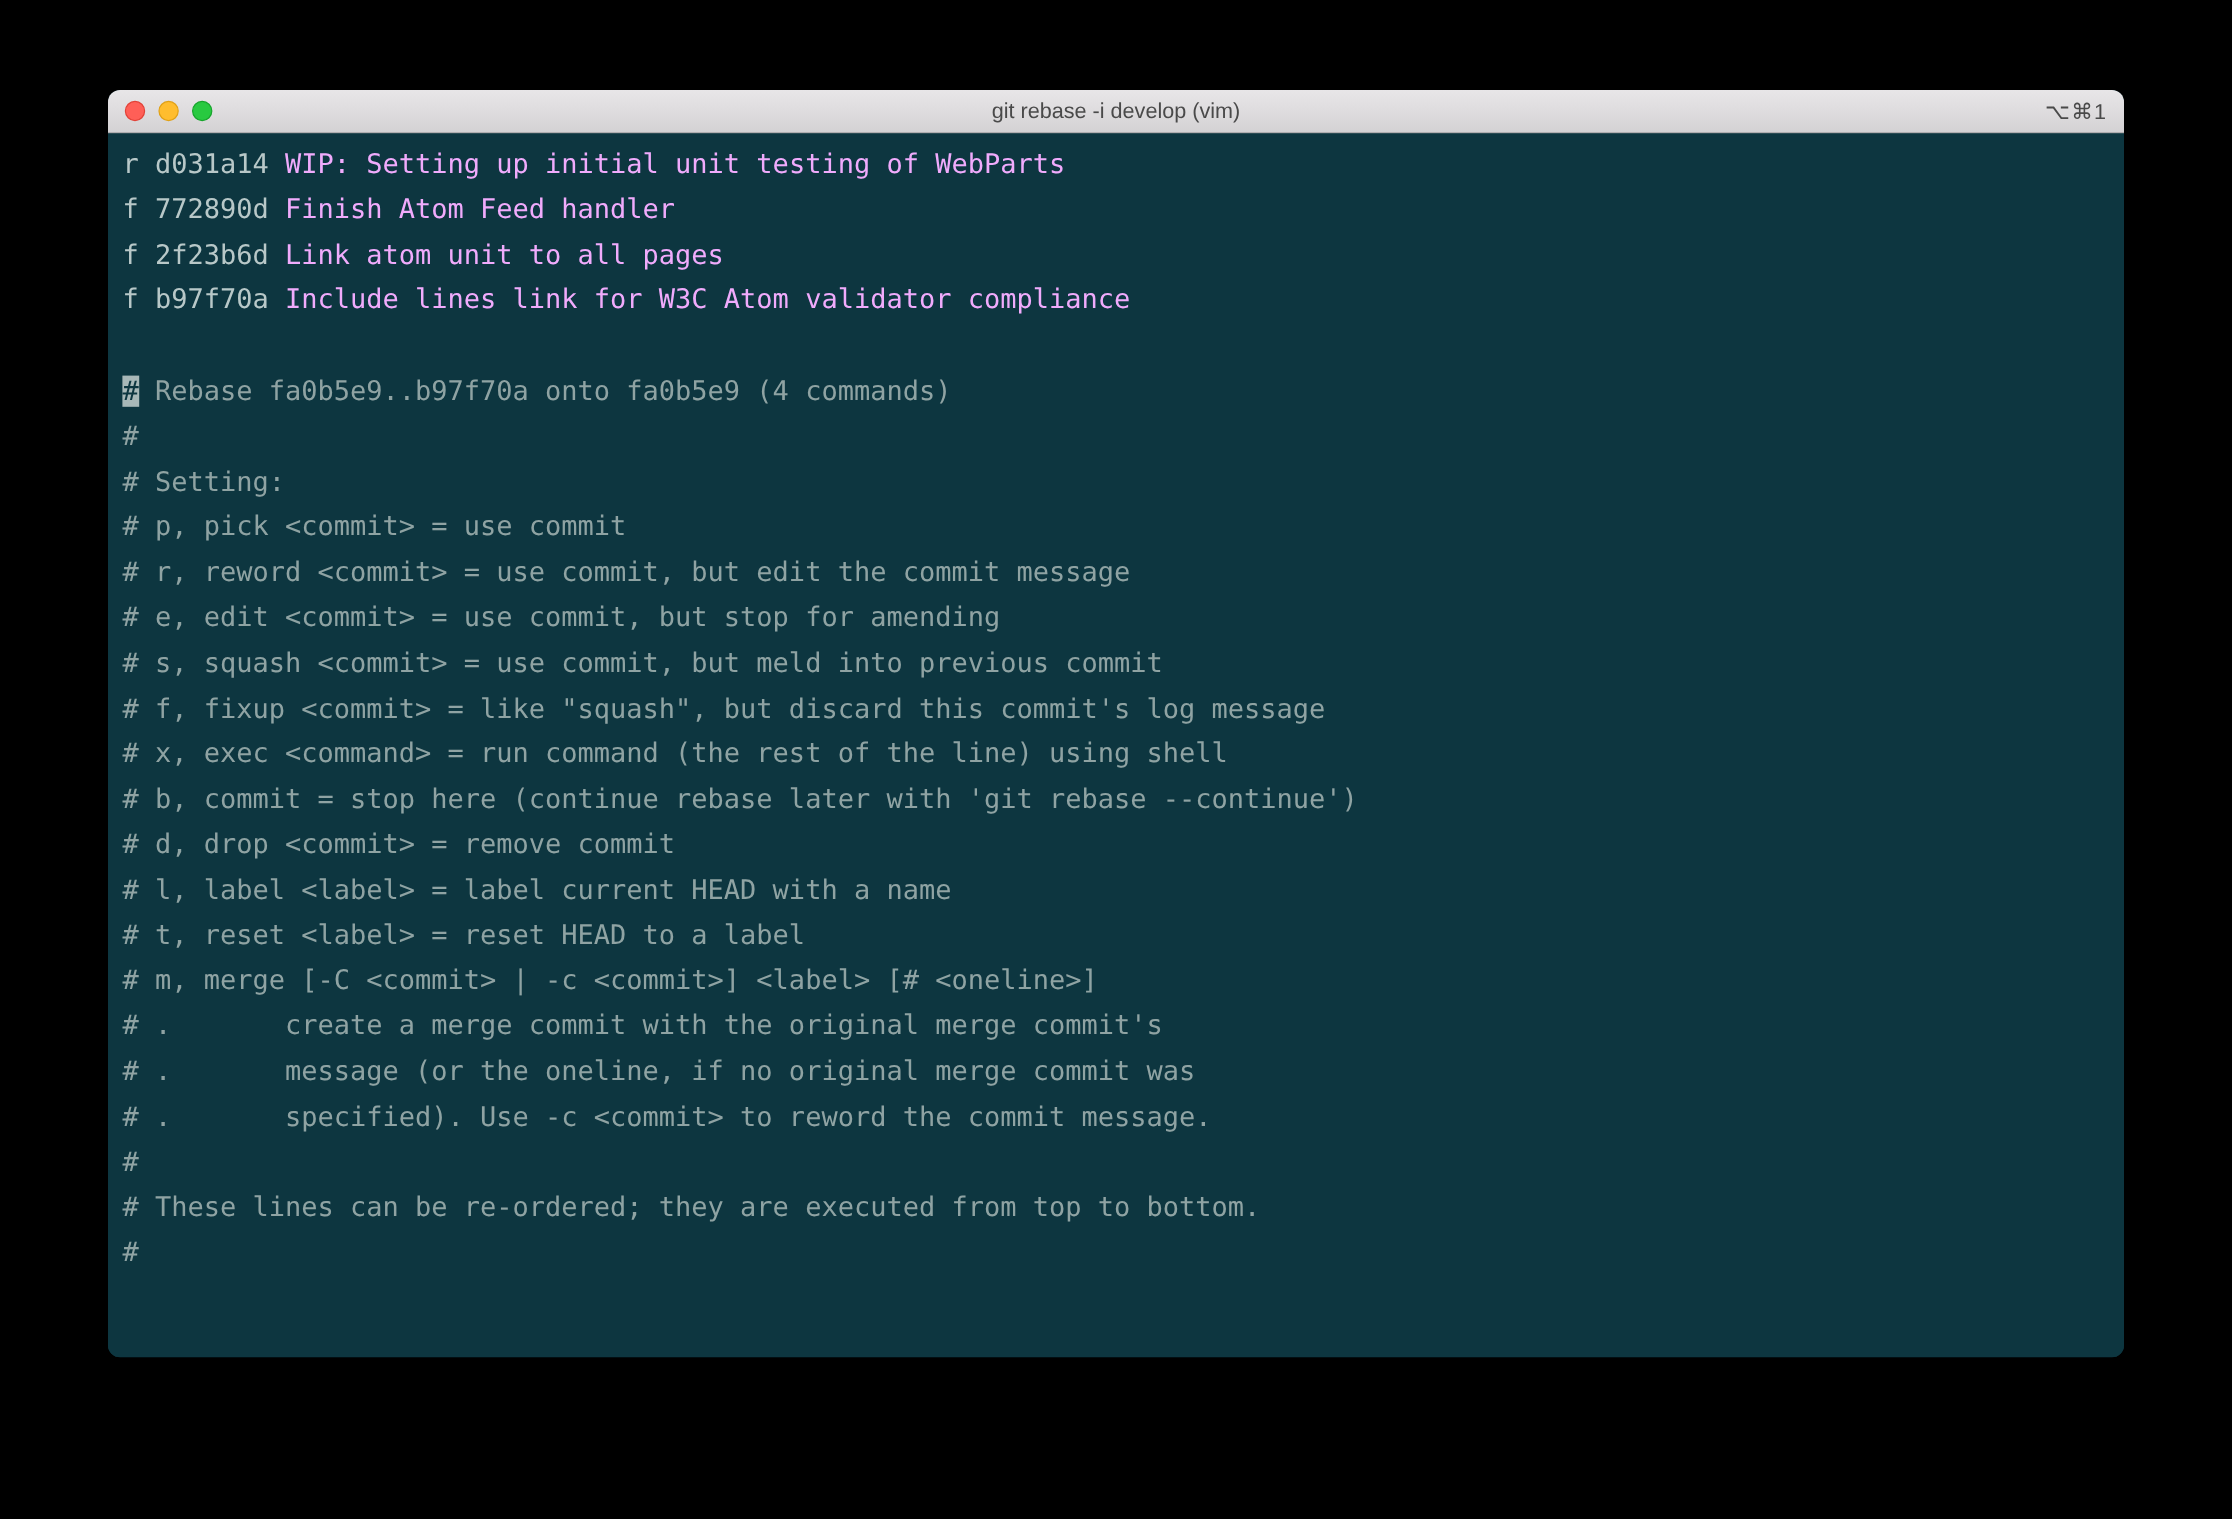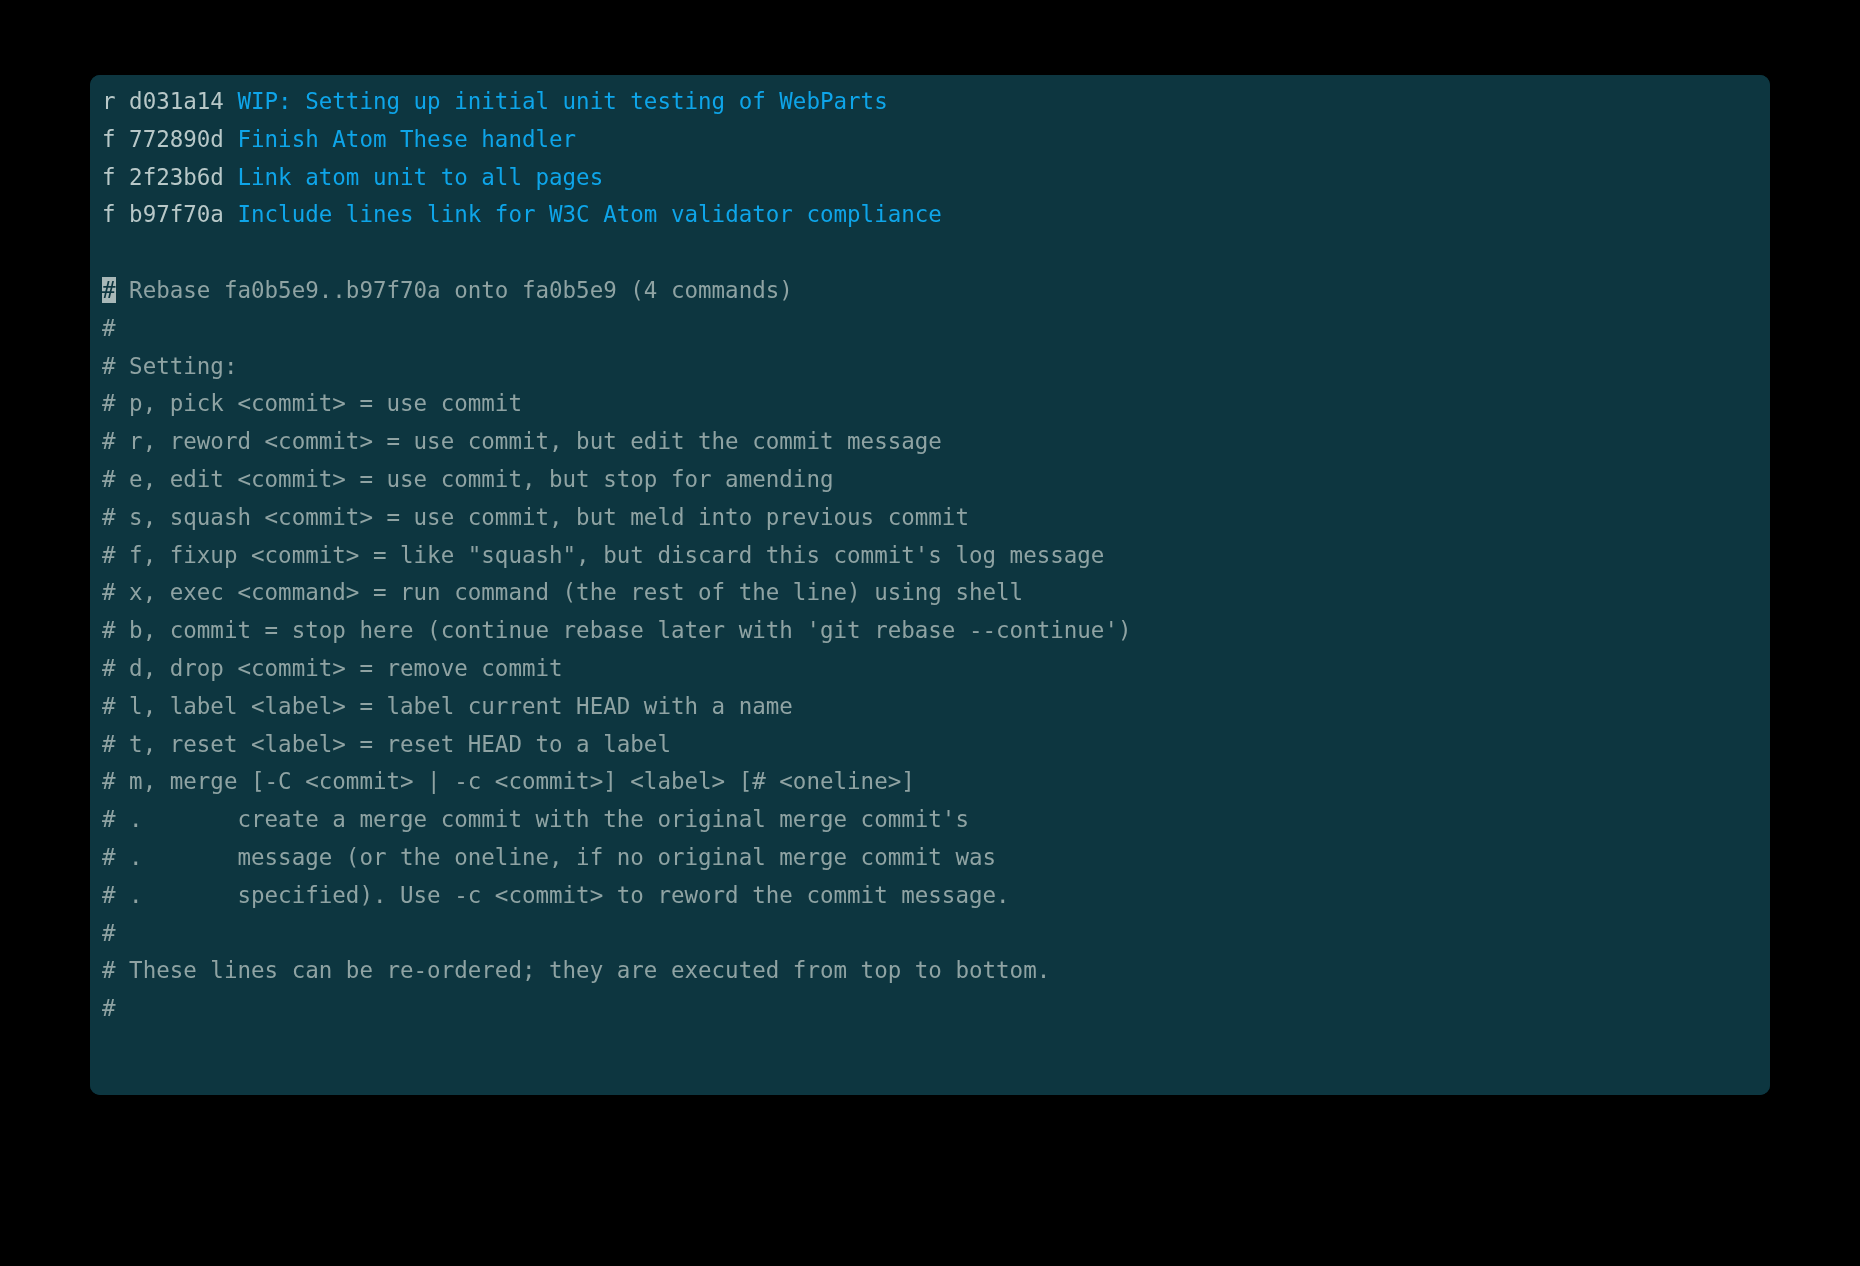--- a/index.html
+++ b/index.html
@@ -73,36 +73,45 @@
     .commit-line {
       color: #c8d4d4;
     }
     .commit-action {
       color: #b8c8c8;
     }
     .commit-hash {
       color: #b8c8c8;
     }
     .commit-msg {
-      color: #0ea5e9;
+      color: #f0abfc;
     }
     .comment {
       color: #8fa3a3;
     }
     .cursor-char {
       background: #a8b8b8;
       color: #0d3640;
     }
   </style>
 </head>
 <body>
 
 <div class="window">
+  <div class="titlebar">
+    <div class="traffic-lights">
+      <div class="tl tl-close"></div>
+      <div class="tl tl-min"></div>
+      <div class="tl tl-max"></div>
+    </div>
+    <div class="title">git rebase -i develop (vim)</div>
+    <div class="shortcut">⌥⌘1</div>
+  </div>
   <div class="terminal"><span class="commit-line"><span class="commit-action">r</span> <span class="commit-hash">d031a14</span> <span class="commit-msg">WIP: Setting up initial unit testing of WebParts</span></span>
-<span class="commit-line"><span class="commit-action">f</span> <span class="commit-hash">772890d</span> <span class="commit-msg">Finish Atom These handler</span></span>
+<span class="commit-line"><span class="commit-action">f</span> <span class="commit-hash">772890d</span> <span class="commit-msg">Finish Atom Feed handler</span></span>
 <span class="commit-line"><span class="commit-action">f</span> <span class="commit-hash">2f23b6d</span> <span class="commit-msg">Link atom unit to all pages</span></span>
 <span class="commit-line"><span class="commit-action">f</span> <span class="commit-hash">b97f70a</span> <span class="commit-msg">Include lines link for W3C Atom validator compliance</span></span>
 
 <span class="comment"><span class="cursor-char">#</span><span> Rebase fa0b5e9..b97f70a onto fa0b5e9 (4 commands)</span></span>
 <span class="comment">#</span>
 <span class="comment"># Setting:</span>
 <span class="comment"># p, pick &lt;commit&gt; = use commit</span>
 <span class="comment"># r, reword &lt;commit&gt; = use commit, but edit the commit message</span>
 <span class="comment"># e, edit &lt;commit&gt; = use commit, but stop for amending</span>
 <span class="comment"># s, squash &lt;commit&gt; = use commit, but meld into previous commit</span>

